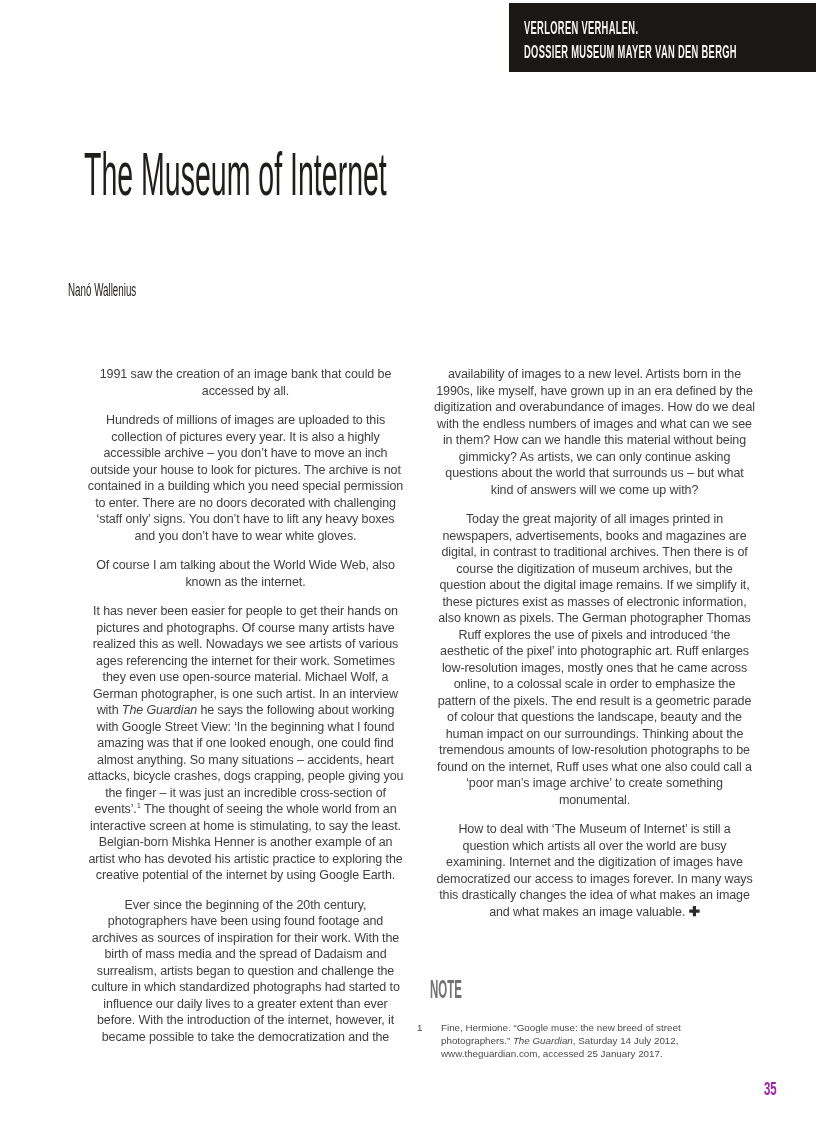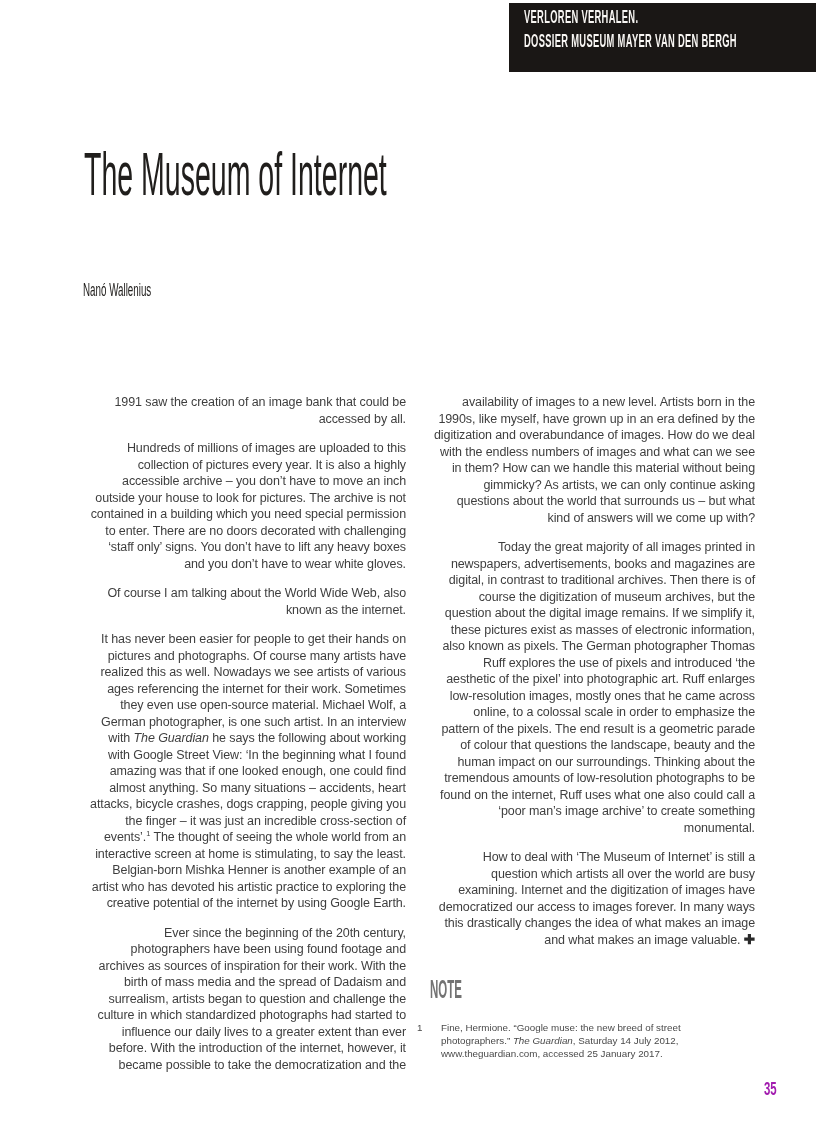--- a/index.html
+++ b/index.html
@@ -22,21 +22,21 @@
   
   .banner {
     position: absolute;
     left: 509px;
     top: 3px;
     width: 307px;
     height: 69px;
     background: #1a1715;
     color: #f8f6f3;
     box-sizing: border-box;
-    padding: 2px 0 0 15px;
+    padding: 13px 0 0 15px;
   }
   .banner-line { height: 24px; }
   .banner .cond {
     font-size: 18px;
     line-height: 24px;
     font-weight: 700;
     letter-spacing: 0.6px;
     transform: scaleX(0.52);
   }
 
@@ -51,43 +51,42 @@
   }
   .title .cond {
     font-size: 62px;
     line-height: 66px;
     transform: scaleX(0.46);
   }
 
   
   .author {
     position: absolute;
-    left: 83px;
+    left: 68px;
     top: 280px;
     color: #23211f;
   }
   .author-line { height: 21px; }
   .author .cond {
     font-size: 17.5px;
     line-height: 21px;
     font-weight: 500;
     transform: scaleX(0.56);
   }
 
   
   .col {
     position: absolute;
     top: 366px;
     width: 321px;
     font-size: 12.5px;
     line-height: 16.5px;
     letter-spacing: -0.1px;
     color: #3e3e3e;
-    text-align: right;
-    margin-top: 28px;
+    text-align: center;
   }
   .col-left { left: 85px; }
   .col-right { left: 434px; }
   .col p { margin: 0 0 13px 0; }
   .col i { font-style: italic; }
   .col sup { font-size: 0.6em; vertical-align: super; line-height: 0; }
   .endmark { font-weight: 700; font-size: 13.5px; color: #2a2a2a; }
 
   
   .note {

